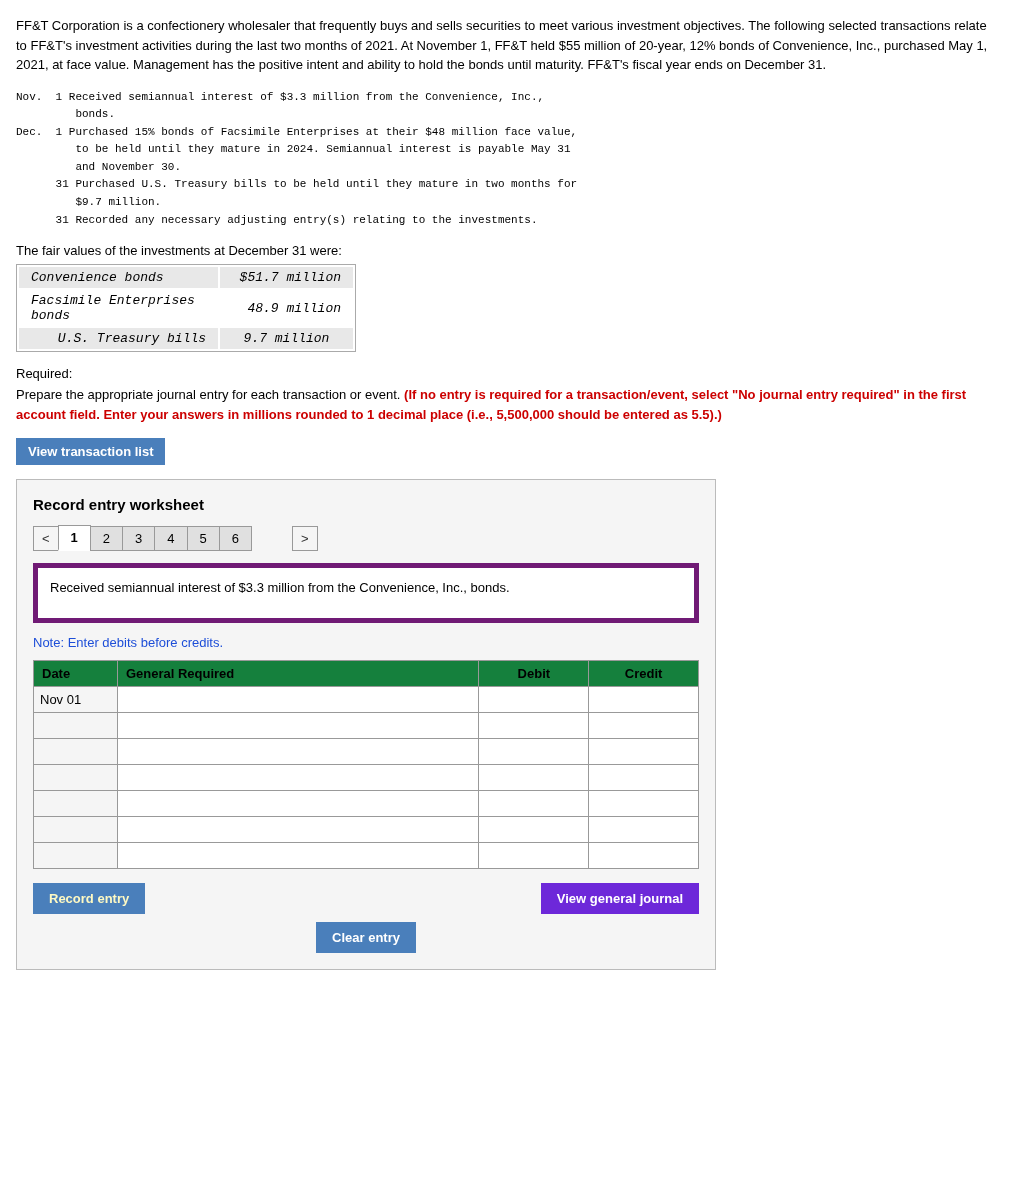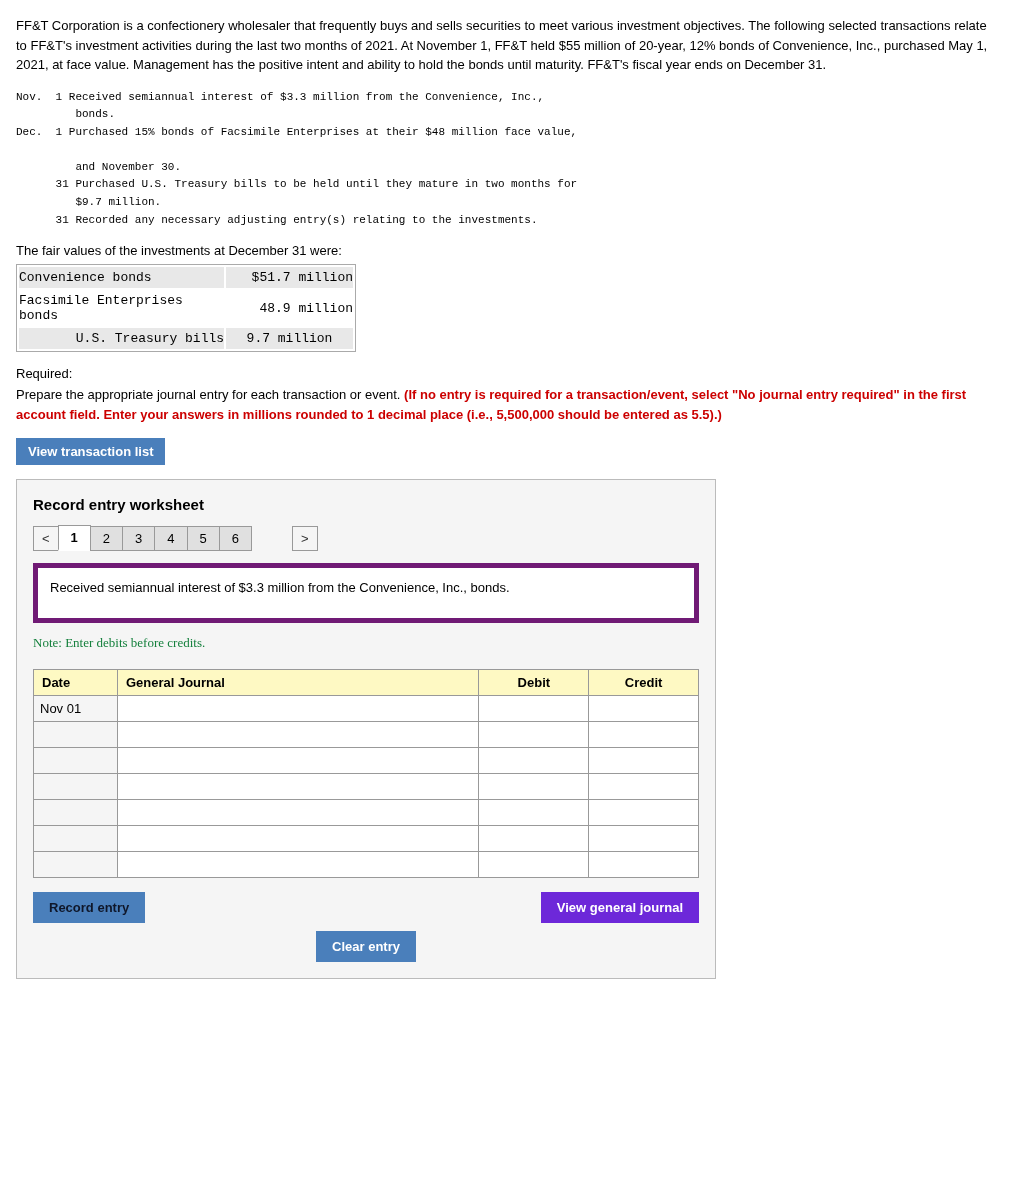--- a/index.html
+++ b/index.html
@@ -29,22 +29,23 @@
     .fair-value-section p {
       margin-bottom: 6px;
     }
     .fair-value-table {
       border: 1px solid #aaa;
       width: 340px;
       font-family: 'Courier New', Courier, monospace;
       font-size: 13px;
     }
     .fair-value-table th, .fair-value-table td {
-      padding: 3px 0;
-      border: none;
+      padding: 3px 12px;
+      border: none;
+      font-style: italic;
     }
     .fair-value-table tr:nth-child(odd) {
       background: #e8e8e8;
     }
     .fair-value-table tr:nth-child(even) {
       background: #fff;
     }
     .required-section {
       margin-bottom: 14px;
       font-size: 13px;
@@ -115,32 +116,31 @@
     .transaction-description {
       border: 5px solid #701a75;
       background: #fff;
       padding: 10px 12px;
       font-size: 13px;
       line-height: 1.5;
       margin-bottom: 12px;
       min-height: 60px;
     }
     .note-text {
-      color: #15803d;
-      font-size: 13px;
-      margin-bottom: 18px;
-      font-family: Liberation Serif, serif;
+      color: #1d4ed8;
+      font-size: 13px;
+      margin-bottom: 10px;
     }
     .journal-table {
       width: 100%;
       border-collapse: collapse;
       margin-bottom: 14px;
     }
     .journal-table th {
-      background: #fef9c3;
+      background: #15803d;
       border: 1px solid #999;
       padding: 5px 8px;
       font-size: 13px;
       font-weight: bold;
       text-align: left;
     }
     .journal-table th.center {
       text-align: center;
     }
     .journal-table td {
@@ -163,21 +163,21 @@
       font-size: 13px;
     }
     .journal-table td.gj-cell {
       width: 260px;
     }
     .journal-table td.debit-cell, .journal-table td.credit-cell {
       width: 80px;
     }
     .record-btn {
       background: #4a7fbb;
-      color: #0f172a;
+      color: #fef9c3;
       padding: 8px 16px;
       font-size: 13px;
       font-weight: bold;
       border: none;
       cursor: pointer;
     }
     .clear-btn {
       background: #4a7fbb;
       color: #fff;
       padding: 8px 16px;
@@ -228,21 +228,21 @@
 </div>
 
 
 <div class="transactions">
   <div>
     <span class="monospace">Nov.&nbsp;&nbsp;1 Received semiannual interest of $3.3 million from the Convenience, Inc.,</span><br>
     <span class="monospace">&nbsp;&nbsp;&nbsp;&nbsp;&nbsp;&nbsp;&nbsp;&nbsp;&nbsp;bonds.</span>
   </div>
   <div>
     <span class="monospace">Dec.&nbsp;&nbsp;1 Purchased 15% bonds of Facsimile Enterprises at their $48 million face value,</span><br>
-    <br>
+    <span class="monospace">&nbsp;&nbsp;&nbsp;&nbsp;&nbsp;&nbsp;&nbsp;&nbsp;&nbsp;to be held until they mature in 2024. Semiannual interest is payable May 31</span><br>
     <span class="monospace">&nbsp;&nbsp;&nbsp;&nbsp;&nbsp;&nbsp;&nbsp;&nbsp;&nbsp;and November 30.</span>
   </div>
   <div>
     <span class="monospace">&nbsp;&nbsp;&nbsp;&nbsp;&nbsp;&nbsp;31 Purchased U.S. Treasury bills to be held until they mature in two months for</span><br>
     <span class="monospace">&nbsp;&nbsp;&nbsp;&nbsp;&nbsp;&nbsp;&nbsp;&nbsp;&nbsp;$9.7 million.</span>
   </div>
   <div>
     <span class="monospace">&nbsp;&nbsp;&nbsp;&nbsp;&nbsp;&nbsp;31 Recorded any necessary adjusting entry(s) relating to the investments.</span>
   </div>
 </div>
@@ -298,21 +298,21 @@
   <div class="transaction-description">
     <span>Received semiannual interest of $3.3 million from the Convenience, Inc., bonds.</span>
   </div>
 
   <div class="note-text">Note: Enter debits before credits.</div>
 
   <table class="journal-table">
     <thead>
       <tr>
         <th style="width: 65px;">Date</th>
-        <th style="width: 280px;">General Journal</th>
+        <th style="width: 280px;">General Required</th>
         <th class="center" style="width: 85px;">Debit</th>
         <th class="center" style="width: 85px;">Credit</th>
       </tr>
     </thead>
     <tbody>
       <tr>
         <td class="date-cell">Nov 01</td>
         <td class="gj-cell"><input type="text" style=""></td>
         <td class="debit-cell"><input type="text" style=""></td>
         <td class="credit-cell"><input type="text" style=""></td>

